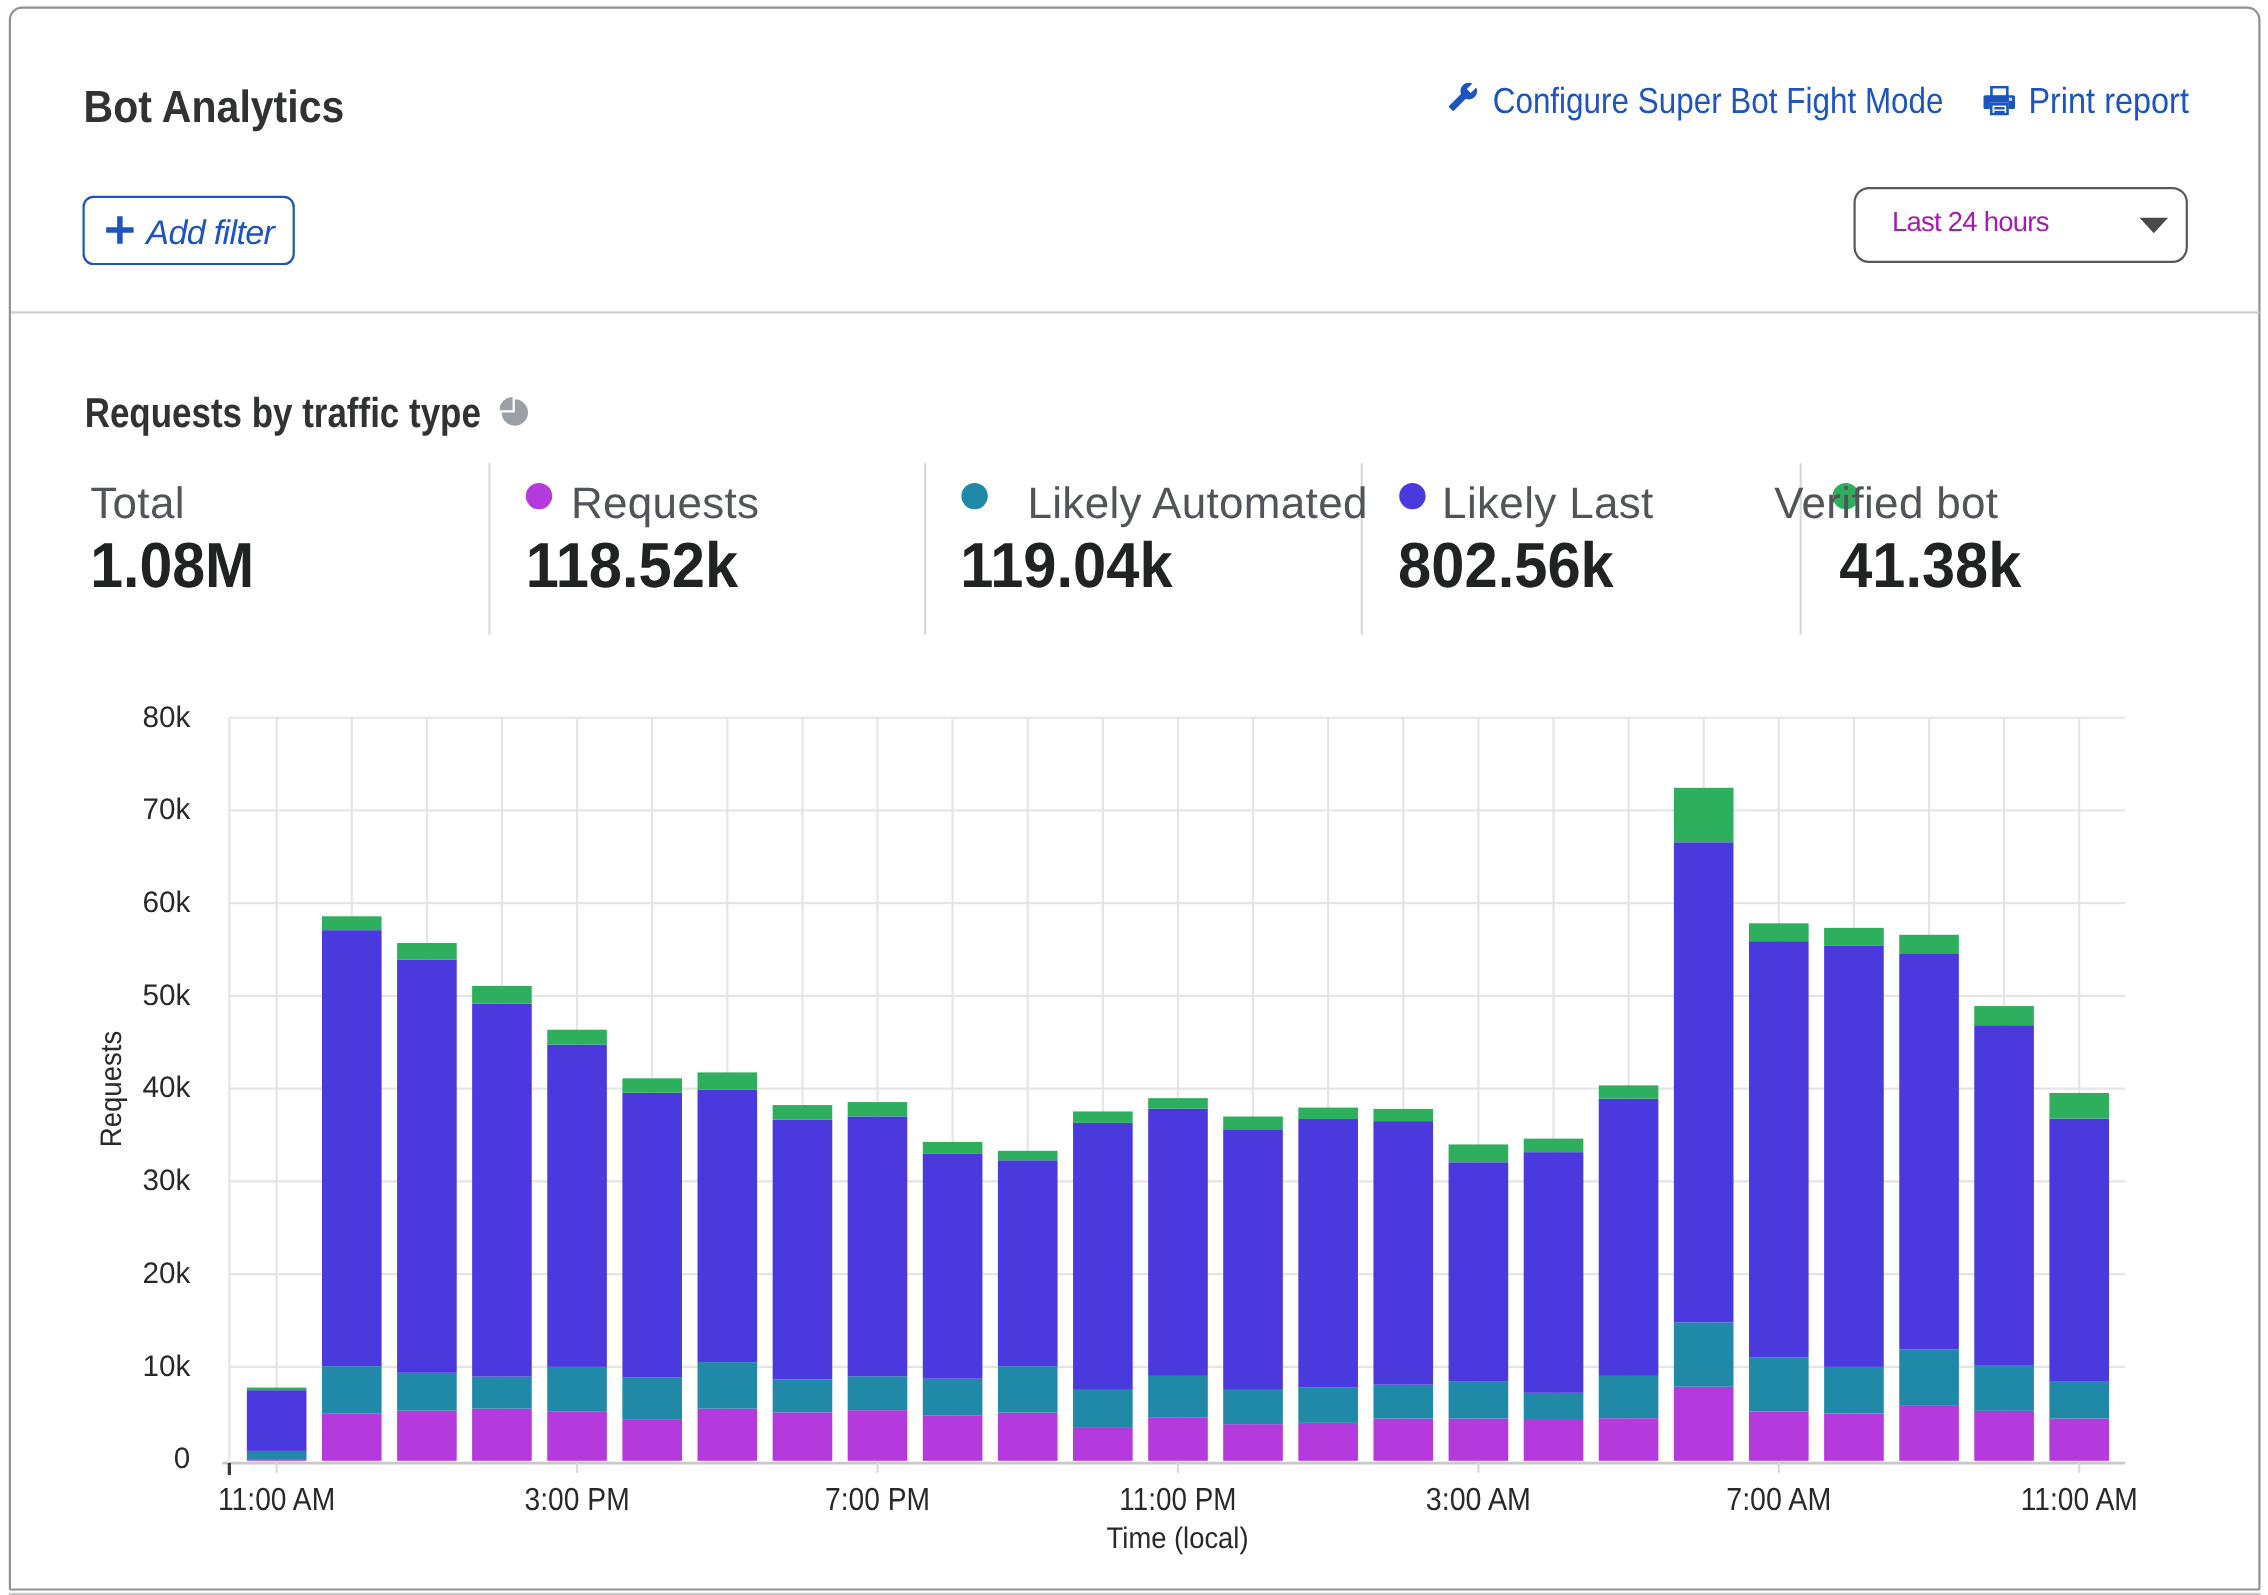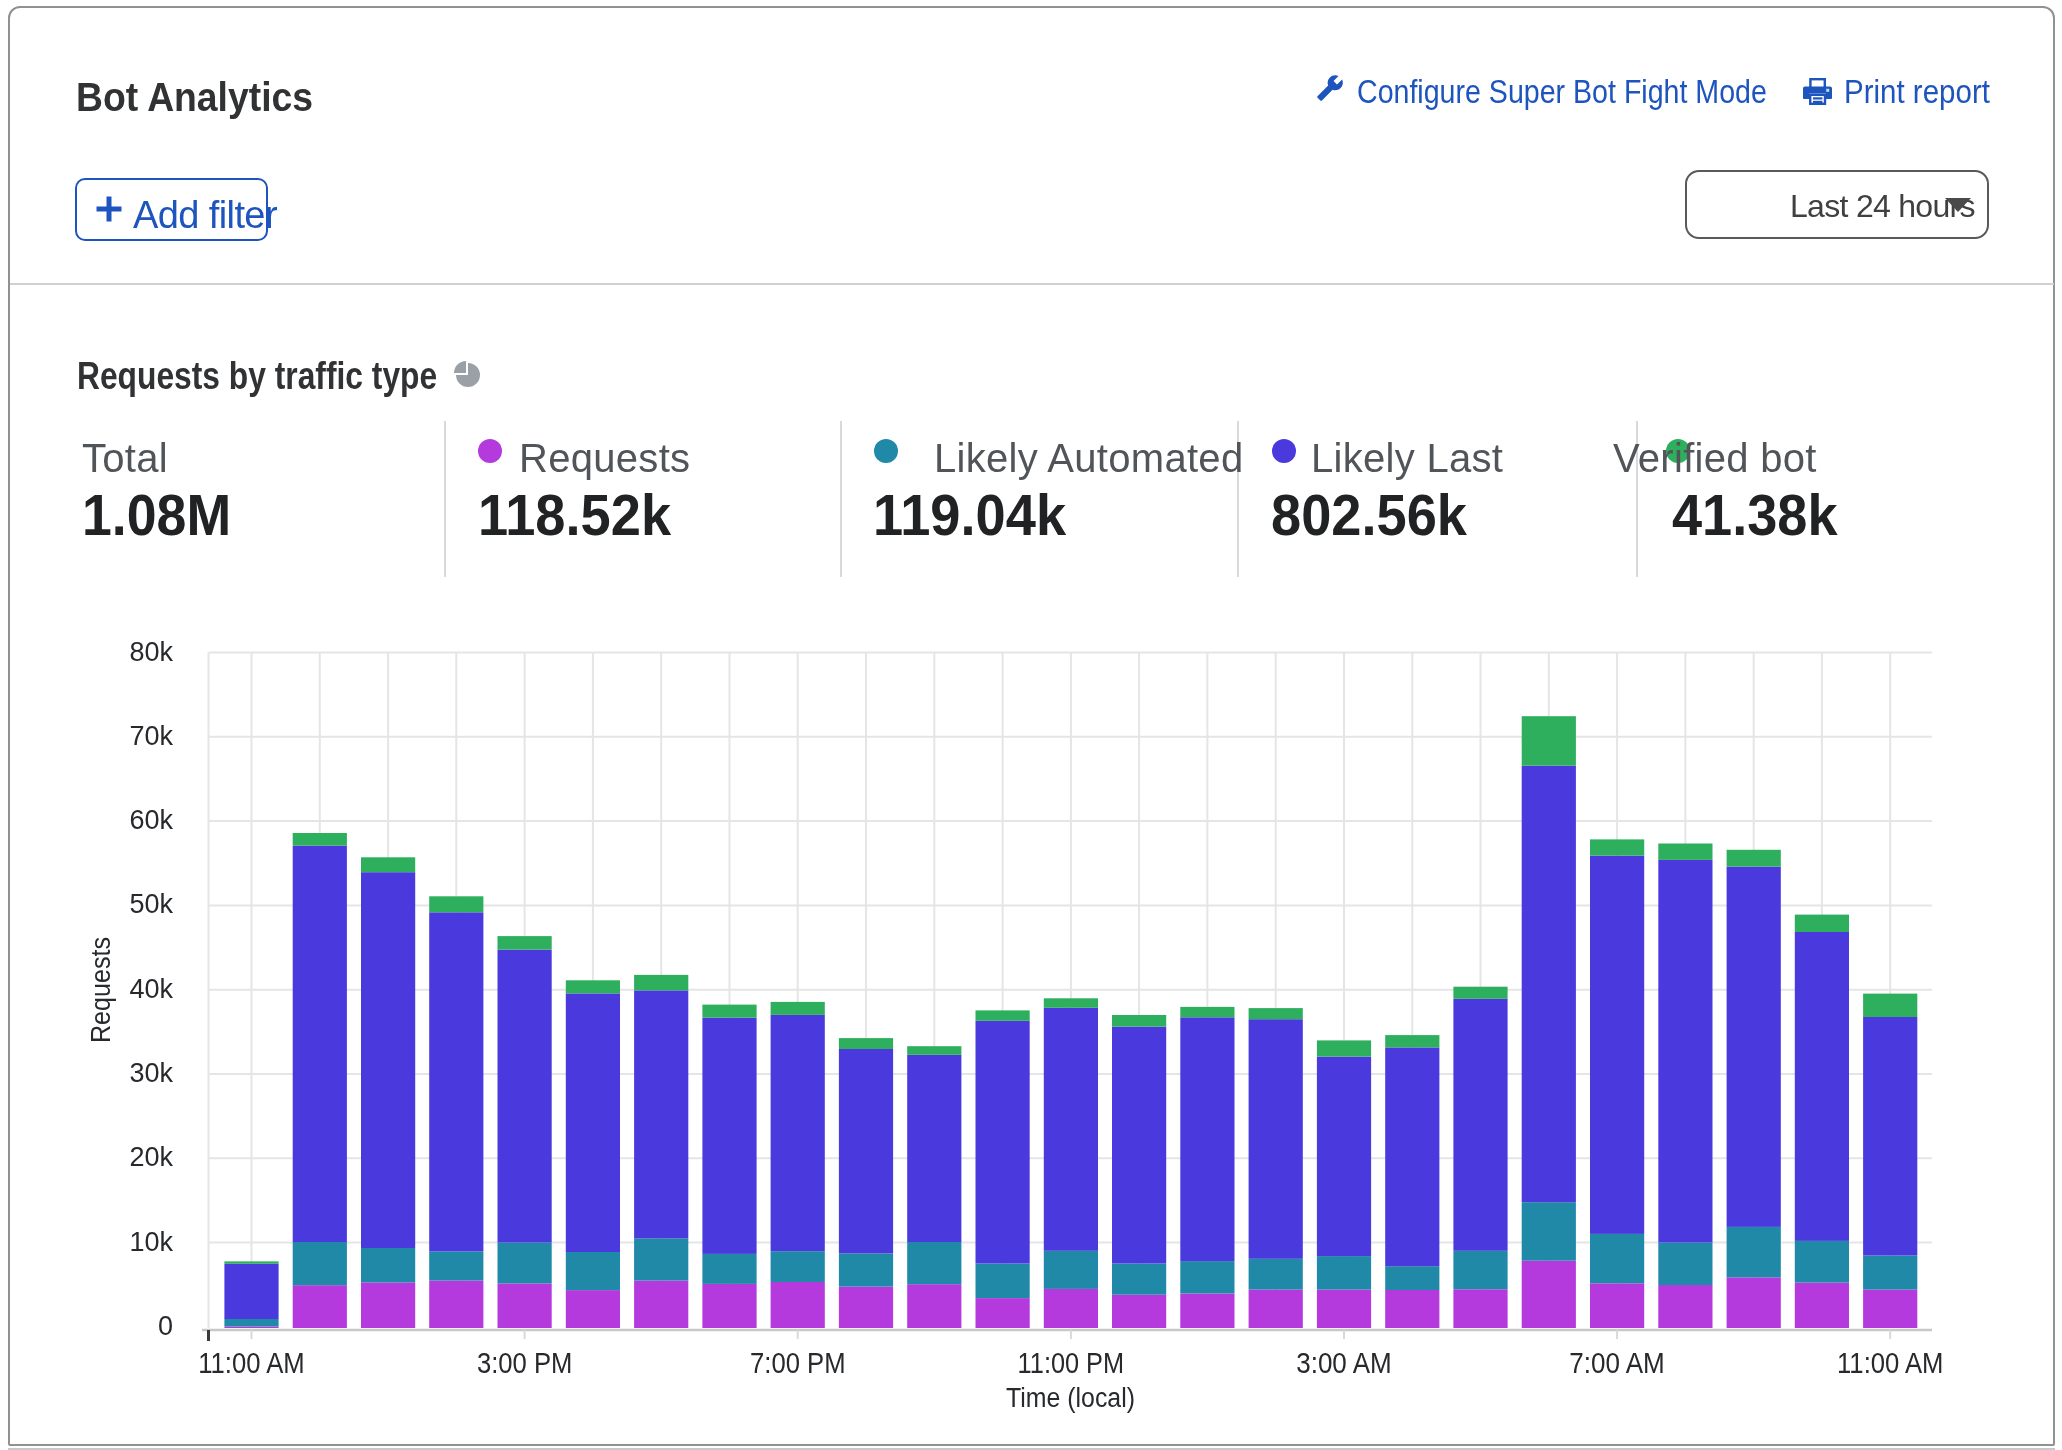--- a/index.html
+++ b/index.html
@@ -5,23 +5,23 @@
 * { margin:0; padding:0; box-sizing:border-box; }
 html,body { width:2062px; height:1450px; background:#fff; font-family:"Liberation Sans", sans-serif; position:relative; overflow:hidden; }
 .abs { position:absolute; line-height:1; white-space:nowrap; }
 .sx { transform-origin:left top; }
 .card { left:8px; top:6px; width:2047px; height:1440px; border:2px solid #919191; border-radius:12px 12px 2px 2px; background:#fff; }
 .nextcard { left:8px; top:1448px; width:2047px; height:10px; border-top:2px solid #c9c9c9; }
 .title { left:76px; top:77px; font-size:41px; font-weight:700; color:#303234; transform:scaleX(0.910); }
 .hlink { font-size:33px; color:#1d54bd; top:75.4px; }
 .divider { left:10px; top:283px; width:2044px; height:2px; background:#d0d0d0; }
 .btn { left:75px; top:178px; width:193px; height:63px; border:2.5px solid #1d54bd; border-radius:10px; }
-.btn-txt { left:133px; top:196px; font-size:38px; color:#1d54bd; letter-spacing:-0.6px; }
+.btn-txt { left:133px; top:196px; font-size:31px; color:#1d54bd; letter-spacing:-0.6px;font-style:italic; }
 .sel { left:1685px; top:170px; width:304px; height:69px; border:2px solid #595959; border-radius:14px; }
-.sel-txt { left:1790px; top:190px; font-size:32px; color:#404040; letter-spacing:-0.7px; }
+.sel-txt { left:1720px; top:190px; font-size:25px; color:#a21caf; letter-spacing:-0.7px; }
 .caret { left:1945px; top:198px; width:0; height:0; border-left:13.5px solid transparent; border-right:13.5px solid transparent; border-top:14px solid #4a4a4a; }
 .h2 { left:77px; top:357px; font-size:38px; font-weight:700; color:#303234; transform:scaleX(0.836); }
 .statlab { top:437.5px; font-size:40px; color:#51555a; letter-spacing:0.3px; }
 .statval { top:485.6px; font-size:58px; font-weight:700; color:#202224; }
 .vdiv { top:421px; width:2px; height:156px; background:#d9d9d9; }
 .dot { top:439px; width:24px; height:24px; border-radius:50%; }
 svg text { font-family:"Liberation Sans", sans-serif; }
 .ylab { font-size:27px; fill:#27292c; }
 .xlab { font-size:29px; fill:#27292c; }
 .atitle { font-size:27px; fill:#27292c; }

